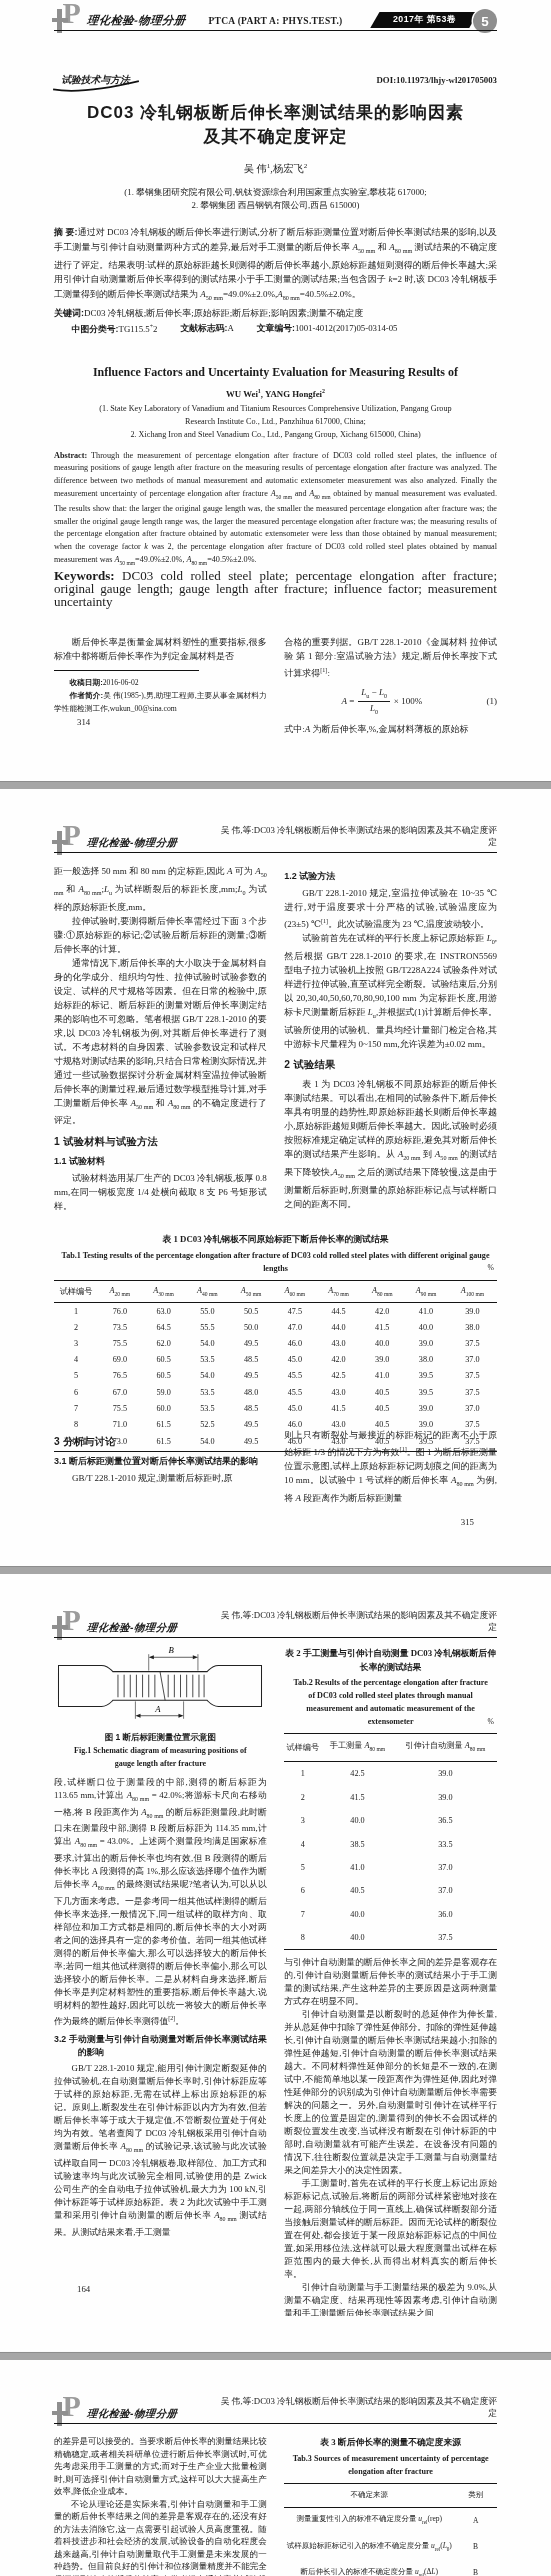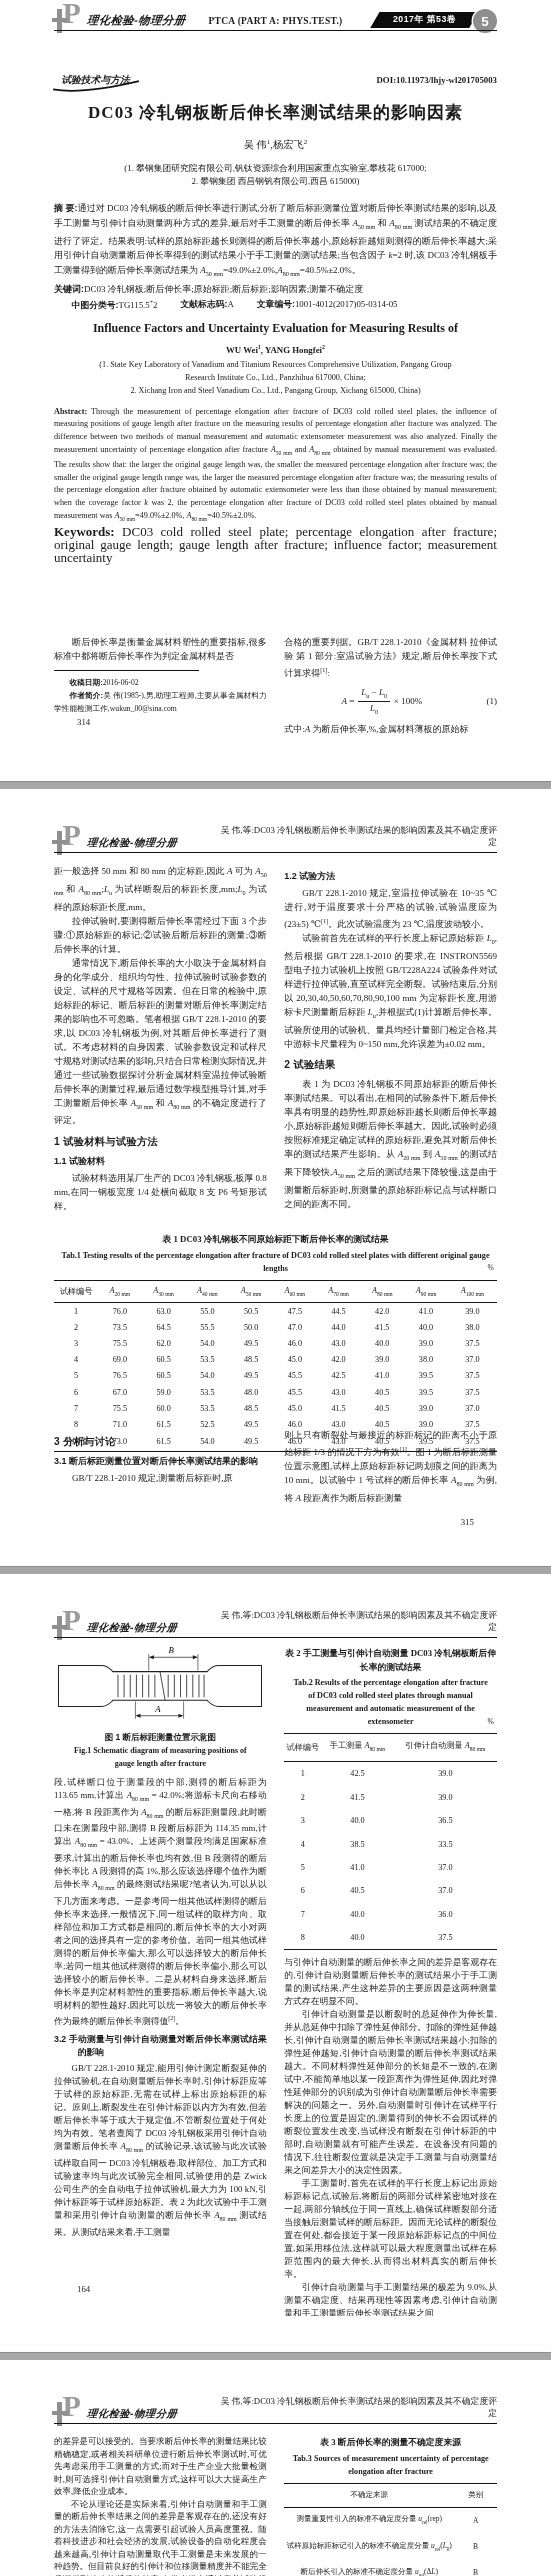--- a/index.html
+++ b/index.html
@@ -28,28 +28,28 @@
   .idot{position:absolute; right:0; bottom:-2.1px; width:24px; height:24px; border-radius:50%; background:#8e8e8e; color:#fff;
         font-family:"Liberation Sans",sans-serif; font-weight:bold; font-size:13.4px; display:flex; align-items:center; justify-content:center; box-shadow:0 0 0 1.5px #fefefe;}
 
   .badgerow{position:absolute; top:73px; left:54px; right:54px; height:21.6px;}
   .badge{position:relative; display:inline-block; font-family:"Liberation Sans",sans-serif; font-weight:bold; font-style:italic; font-size:9.8px; padding:1px 4.1px 4.1px 7.2px;}
   .badge svg{position:absolute; left:-3.1px; bottom:-2.1px;}
   .doi{position:absolute; right:0; top:2.1px; font-weight:bold; font-size:8.8px;}
 
   
   .front{position:absolute; top:101px; left:54px; right:54px;}
-  .title{font-family:Liberation Serif, serif; font-weight:bold; font-size:17px; line-height:24px; text-align:center; letter-spacing:1px;}
+  .title{font-family:Liberation Sans, sans-serif; font-weight:bold; font-size:17px; line-height:24px; text-align:center; letter-spacing:1px;}
   .authors{margin-top:13.4px; text-align:center; font-size:10.3px;}
   .affil{margin-top:9px; text-align:center; font-size:8.8px; line-height:13.4px;}
   .absblk{margin-top:12.4px; font-size:9px; line-height:14.5px; text-align:justify;}
   .absblk .lab, .lab{font-family:"Liberation Sans",sans-serif; font-weight:bold; font-style:normal;}
   .kwline{margin-top:1px; font-size:9px; line-height:14.5px; text-align:justify;}
   .clcrow{margin-top:2.1px; font-size:8.8px; display:flex; gap:23px; padding-left:2em;}
-  .entitle{margin-top:7px; font-weight:bold; font-size:12px; line-height:18.5px; text-align:center;}
+  .entitle{margin-top:27px; font-weight:bold; font-size:12px; line-height:18.5px; text-align:center;}
   .enauthors{margin-top:7.2px; text-align:center; font-weight:bold; font-size:8.8px;}
   .enaffil{margin-top:3.1px; text-align:center; font-size:8.2px; line-height:13px;}
   .enabs{margin-top:8.2px; font-size:8.2px; line-height:12.7px; text-align:justify;}
   .enkw{margin-top:1px; font-size:13px; line-height:12.7px; text-align:justify;}
   sup{font-size:68%;} sub{font-size:68%;}
 
   
   .abscols{position:absolute; left:54px; right:54px; display:grid; grid-template-columns:1fr 1fr; column-gap:17.5px;}
   .clip{overflow:hidden;}
   .b{margin:0;}
@@ -116,20 +116,21 @@
     <span class="badge">
       <svg class="swoosh" width="91" height="15.5" viewBox="0 0 176 30">
           <path d="M4 22 Q60 32 170 6" stroke="#111" stroke-width="3.2" fill="none"></path>
         </svg>
       <span>试验技术与方法</span>
     </span>
     <span class="doi">DOI:10.11973/lhjy-wl201705003</span>
   </div>
   <div class="front">
     <div class="title">DC03 冷轧钢板断后伸长率测试结果的影响因素</div>
+    <div class="title">及其不确定度评定</div>
     <div class="authors">吴  伟<sup>1</sup>,杨宏飞<sup>2</sup></div>
     <div class="affil">(1. 攀钢集团研究院有限公司,钒钛资源综合利用国家重点实验室,攀枝花 617000;</div>
     <div class="affil" style="margin-top:0">2. 攀钢集团 西昌钢钒有限公司,西昌 615000)</div>
     <div class="absblk"><b class="lab">摘  要:</b>通过对 DC03 冷轧钢板的断后伸长率进行测试,分析了断后标距测量位置对断后伸长率测试结果的影响,以及手工测量与引伸计自动测量两种方式的差异,最后对手工测量的断后伸长率 <i>A</i><sub>50 mm</sub> 和 <i>A</i><sub>80 mm</sub> 测试结果的不确定度进行了评定。结果表明:试样的原始标距越长则测得的断后伸长率越小,原始标距越短则测得的断后伸长率越大;采用引伸计自动测量断后伸长率得到的测试结果小于手工测量的测试结果;当包含因子 <i>k</i>=2 时,该 DC03 冷轧钢板手工测量得到的断后伸长率测试结果为 <i>A</i><sub>50 mm</sub>=49.0%±2.0%,<i>A</i><sub>80 mm</sub>=40.5%±2.0%。</div>
     <div class="kwline"><b class="lab">关键词:</b>DC03 冷轧钢板;断后伸长率;原始标距;断后标距;影响因素;测量不确定度</div>
     <div class="clcrow">
       <span><b class="lab">中图分类号:</b>TG115.5<sup>+</sup>2</span>
       <span><b class="lab">文献标志码:</b>A</span>
       <span><b class="lab">文章编号:</b>1001-4012(2017)05-0314-05</span>
     </div>

